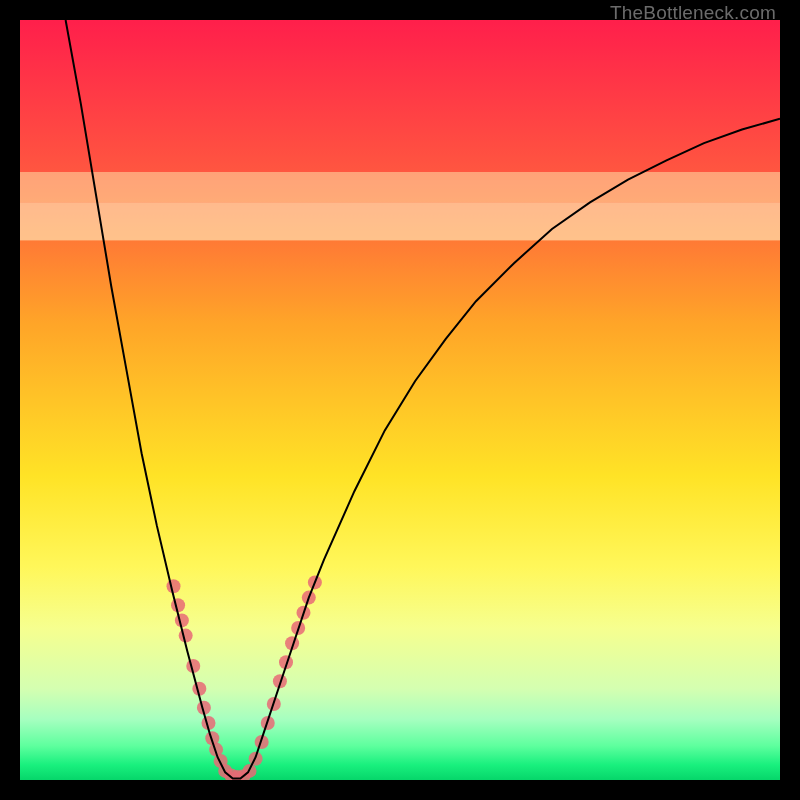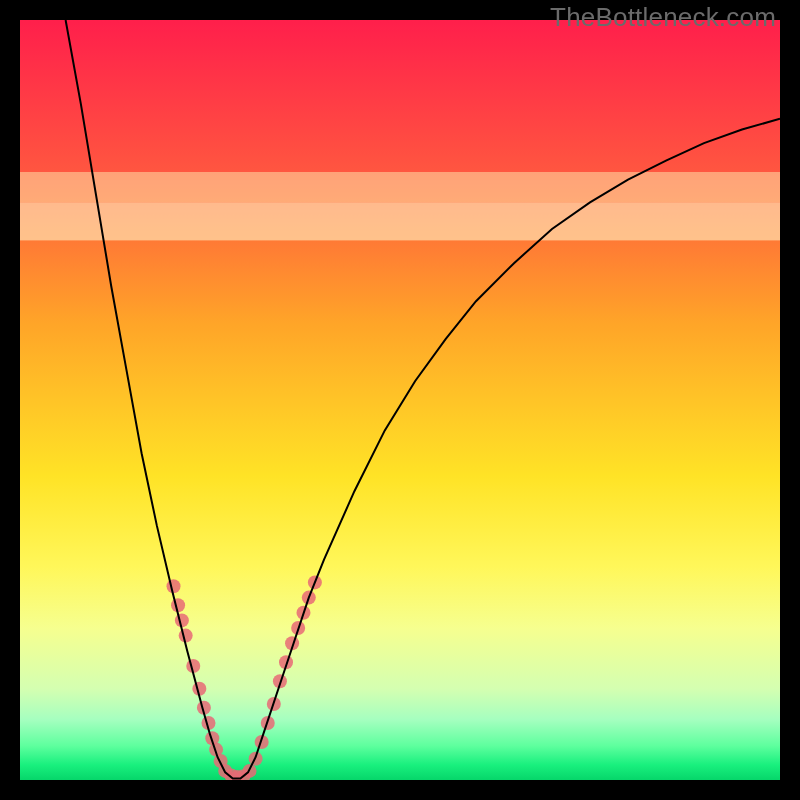--- a/index.html
+++ b/index.html
@@ -23,21 +23,21 @@
     left: 0;
     top: 0;
     width: 760px;
     height: 760px;
   }
   .watermark {
     position: absolute;
     top: 2px;
     right: 24px;
     font-family: Arial, Helvetica, sans-serif;
-    font-size: 26px;
+    font-size: 19px;
     color: #6b6b6b;
     font-weight: 500;
     letter-spacing: 0.2px;
   }
   svg { display: block; }
 </style>
 </head>
 <body>
 
 <div class="frame">

